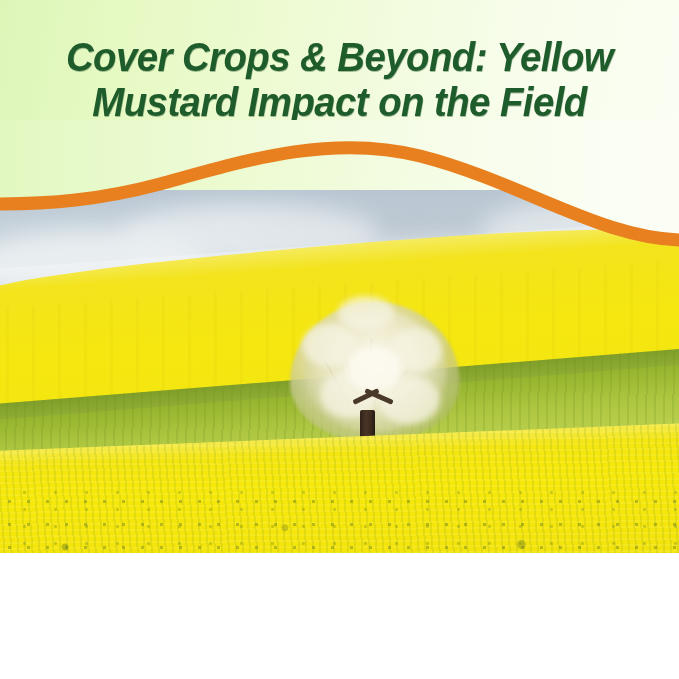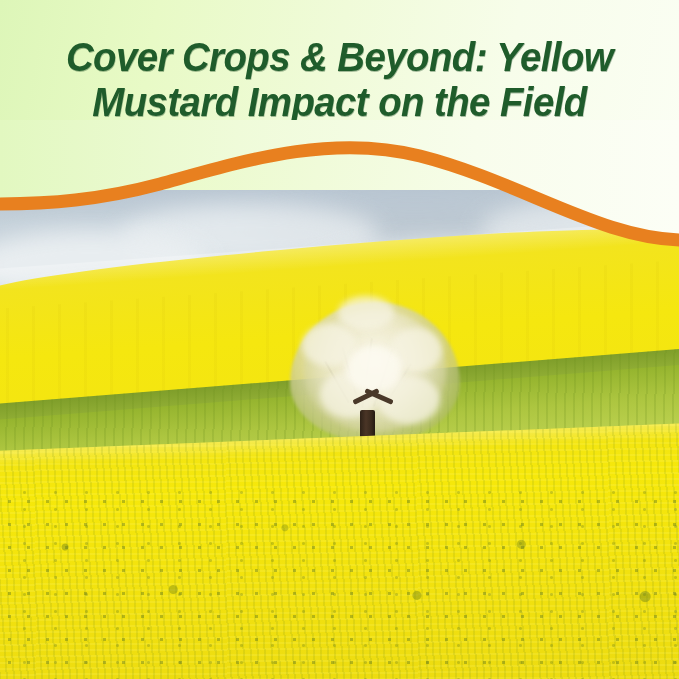--- a/index.html
+++ b/index.html
@@ -1,20 +1,20 @@
 <!DOCTYPE html>
 <html><head>
 <meta charset="utf-8">
 <style>
   html,body{margin:0;padding:0;background:#ffffff;}
   body{font-family:"Liberation Sans", sans-serif;}
 
   #poster{
     position:relative;
-    width:679px;height:679px;
+    width:679px;height:553px;
     overflow:hidden;
   }
 
   
   .header-band{
     position:absolute;left:0;top:0;width:679px;height:260px;
     background:linear-gradient(100deg,#ddf6b8 0%,#e8fac6 22%,#f0fbd9 48%,#f7fdea 72%,#fbfef4 100%);
   }
 
   .title-block{

